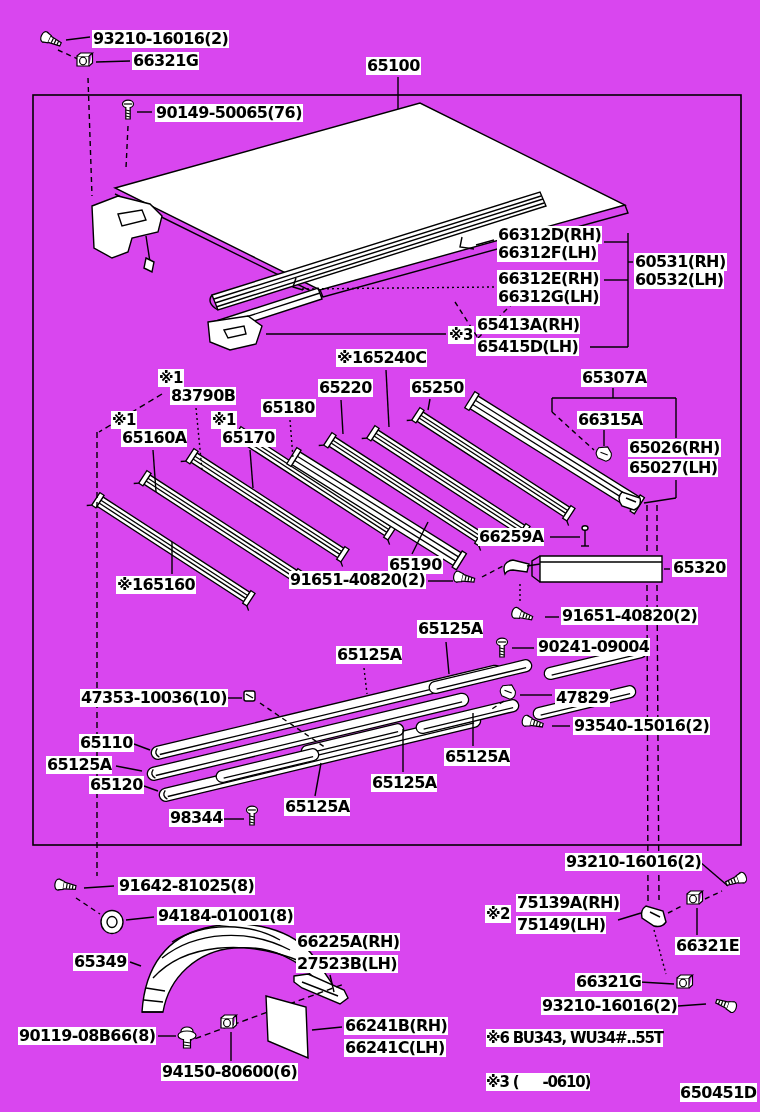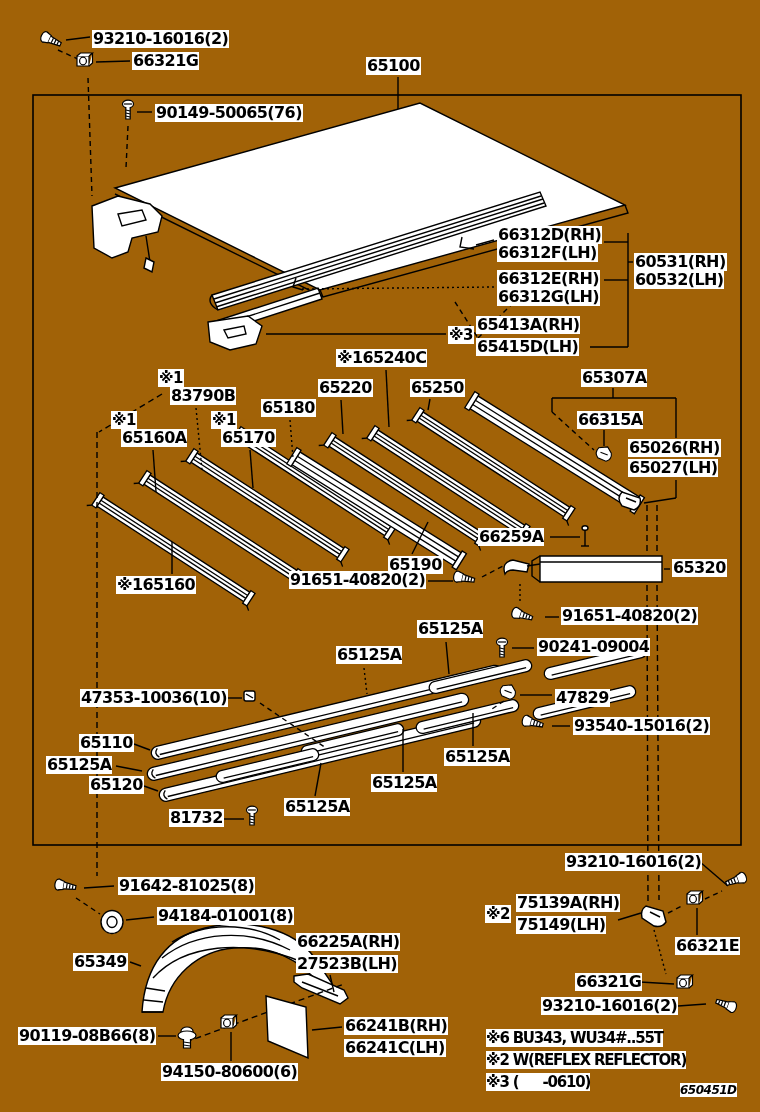--- a/index.html
+++ b/index.html
@@ -1,24 +1,24 @@
 <!DOCTYPE html>
 <html><head>
 <meta charset="utf-8">
 <style>
   html,body{margin:0;padding:0;background:#fff;}
-  .stage{position:relative;width:760px;height:1112px;background:#a16207;overflow:hidden;
+  .stage{position:relative;width:760px;height:1112px;background:#d946ef;overflow:hidden;
          font-family:"DejaVu Sans","Liberation Sans",sans-serif;color:#000;}
   svg{position:absolute;left:0;top:0;}
   .lbl{position:absolute;font-size:16px;font-weight:bold;line-height:18px;
        white-space:nowrap;letter-spacing:-0.6px;background:#fff;padding:0 1px;}
   .mk{font-size:15px;}
   .fn{position:absolute;font-size:15px;font-weight:bold;line-height:18px;
       letter-spacing:-1.2px;white-space:pre;background:#fff;}
-  .code{position:absolute;font-size:12px;font-weight:bold;letter-spacing:-0.5px;background:#fff;font-style:italic;}
+  .code{position:absolute;font-size:16px;font-weight:bold;letter-spacing:-0.5px;background:#fff;}
 </style>
 </head>
 <body>
 
 <div class="stage">
 
 <svg width="760" height="1112" viewBox="0 0 760 1112">
   <defs>
     <g id="ic-rail" stroke="#000" stroke-width="1.3" fill="none">
       <rect x="0" y="0" width="175" height="11" fill="#fff"></rect>
@@ -330,38 +330,37 @@
 <div class="lbl" style="left:336px;top:646px">65125A</div>
 <div class="lbl" style="left:80px;top:689px">47353-10036(10)</div>
 <div class="lbl" style="left:555px;top:689px">47829</div>
 <div class="lbl" style="left:573px;top:717px">93540-15016(2)</div>
 <div class="lbl" style="left:79px;top:734px">65110</div>
 <div class="lbl" style="left:46px;top:756px">65125A</div>
 <div class="lbl" style="left:89px;top:776px">65120</div>
 <div class="lbl" style="left:444px;top:748px">65125A</div>
 <div class="lbl" style="left:371px;top:774px">65125A</div>
 <div class="lbl" style="left:284px;top:798px">65125A</div>
-<div class="lbl" style="left:169px;top:809px">81732</div>
+<div class="lbl" style="left:169px;top:809px">98344</div>
 
 <div class="lbl" style="left:118px;top:877px">91642-81025(8)</div>
 <div class="lbl" style="left:157px;top:907px">94184-01001(8)</div>
 <div class="lbl" style="left:73px;top:953px">65349</div>
 <div class="lbl" style="left:296px;top:933px">66225A(RH)</div>
 <div class="lbl" style="left:296px;top:955px">27523B(LH)</div>
 <div class="lbl" style="left:18px;top:1027px">90119-08B66(8)</div>
 <div class="lbl" style="left:344px;top:1017px">66241B(RH)</div>
 <div class="lbl" style="left:344px;top:1039px">66241C(LH)</div>
 <div class="lbl" style="left:161px;top:1063px">94150-80600(6)</div>
 
 <div class="lbl" style="left:565px;top:853px">93210-16016(2)</div>
 <div class="lbl mk" style="left:485px;top:905px">※2</div>
 <div class="lbl" style="left:516px;top:894px">75139A(RH)</div>
 <div class="lbl" style="left:516px;top:916px">75149(LH)</div>
 <div class="lbl" style="left:675px;top:937px">66321E</div>
 <div class="lbl" style="left:575px;top:973px">66321G</div>
 <div class="lbl" style="left:541px;top:997px">93210-16016(2)</div>
 
 <div class="fn" style="left:486px;top:1029px">※6 BU343, WU34#..55T</div>
-<div class="fn" style="left:486px;top:1051px">※2 W(REFLEX REFLECTOR)</div>
 <div class="fn" style="left:486px;top:1073px">※3 (      -0610)</div>
 <div class="code" style="left:680px;top:1083px">650451D</div>
 
 </div>
 
 </body></html>

